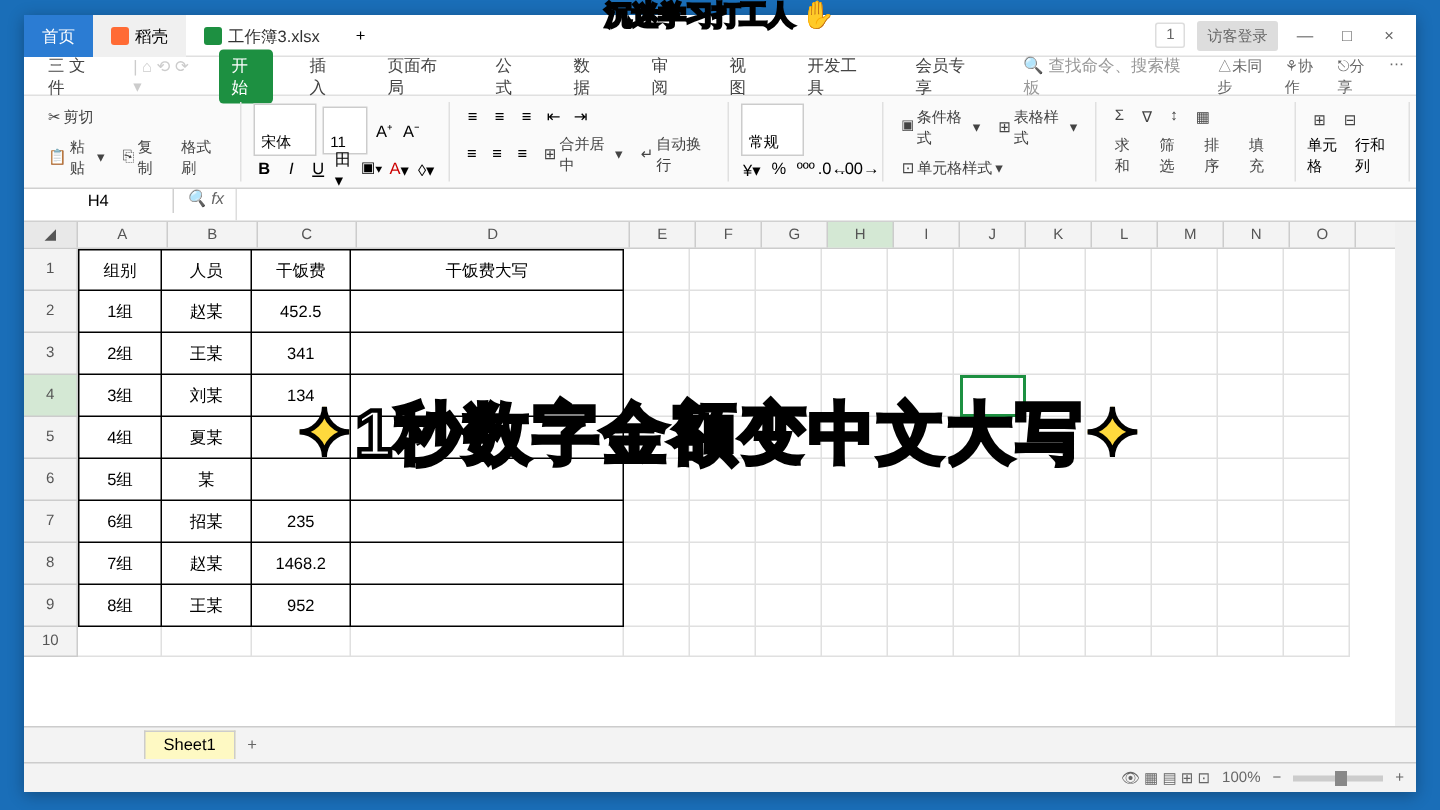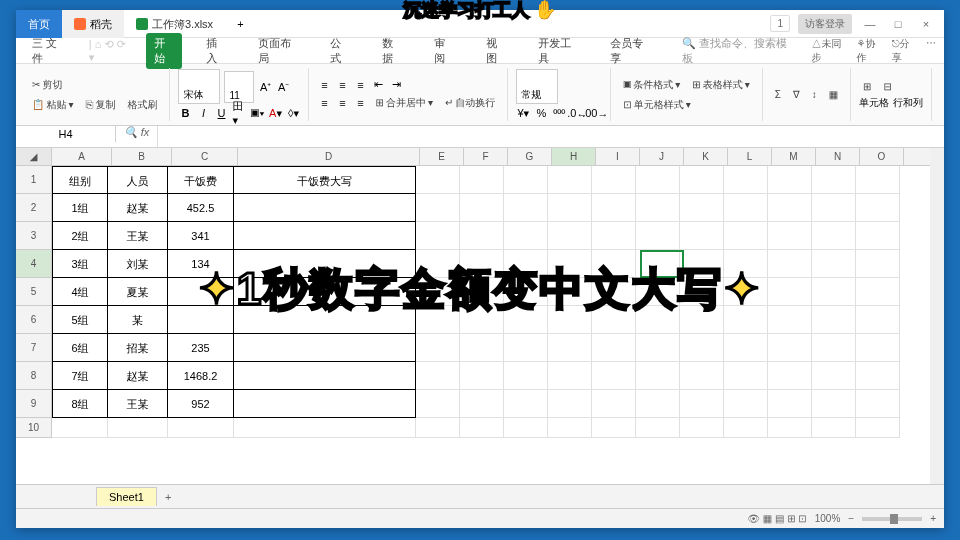--- a/index.html
+++ b/index.html
@@ -176,20 +176,26 @@
           <span class="rbtn">⊡<span>单元格样式</span>▾</span>
         </div>
     </div>
     <div class="rgroup">
       <div class="rrow">
         <span class="rbtn">Σ</span>
         <span class="rbtn">∇</span>
         <span class="rbtn">↕</span>
         <span class="rbtn">▦</span>
       </div>
+      <div class="rrow">
+        <span class="rbtn">求和</span>
+        <span class="rbtn">筛选</span>
+        <span class="rbtn">排序</span>
+        <span class="rbtn">填充</span>
+      </div>
     </div>
     <div class="rgroup">
       <div class="rrow">
           <span class="rbtn">⊞</span>
           <span class="rbtn">⊟</span>
         </div>
       <div class="rrow">
           <span>单元格</span> 
           <span>行和列</span>
         </div>

